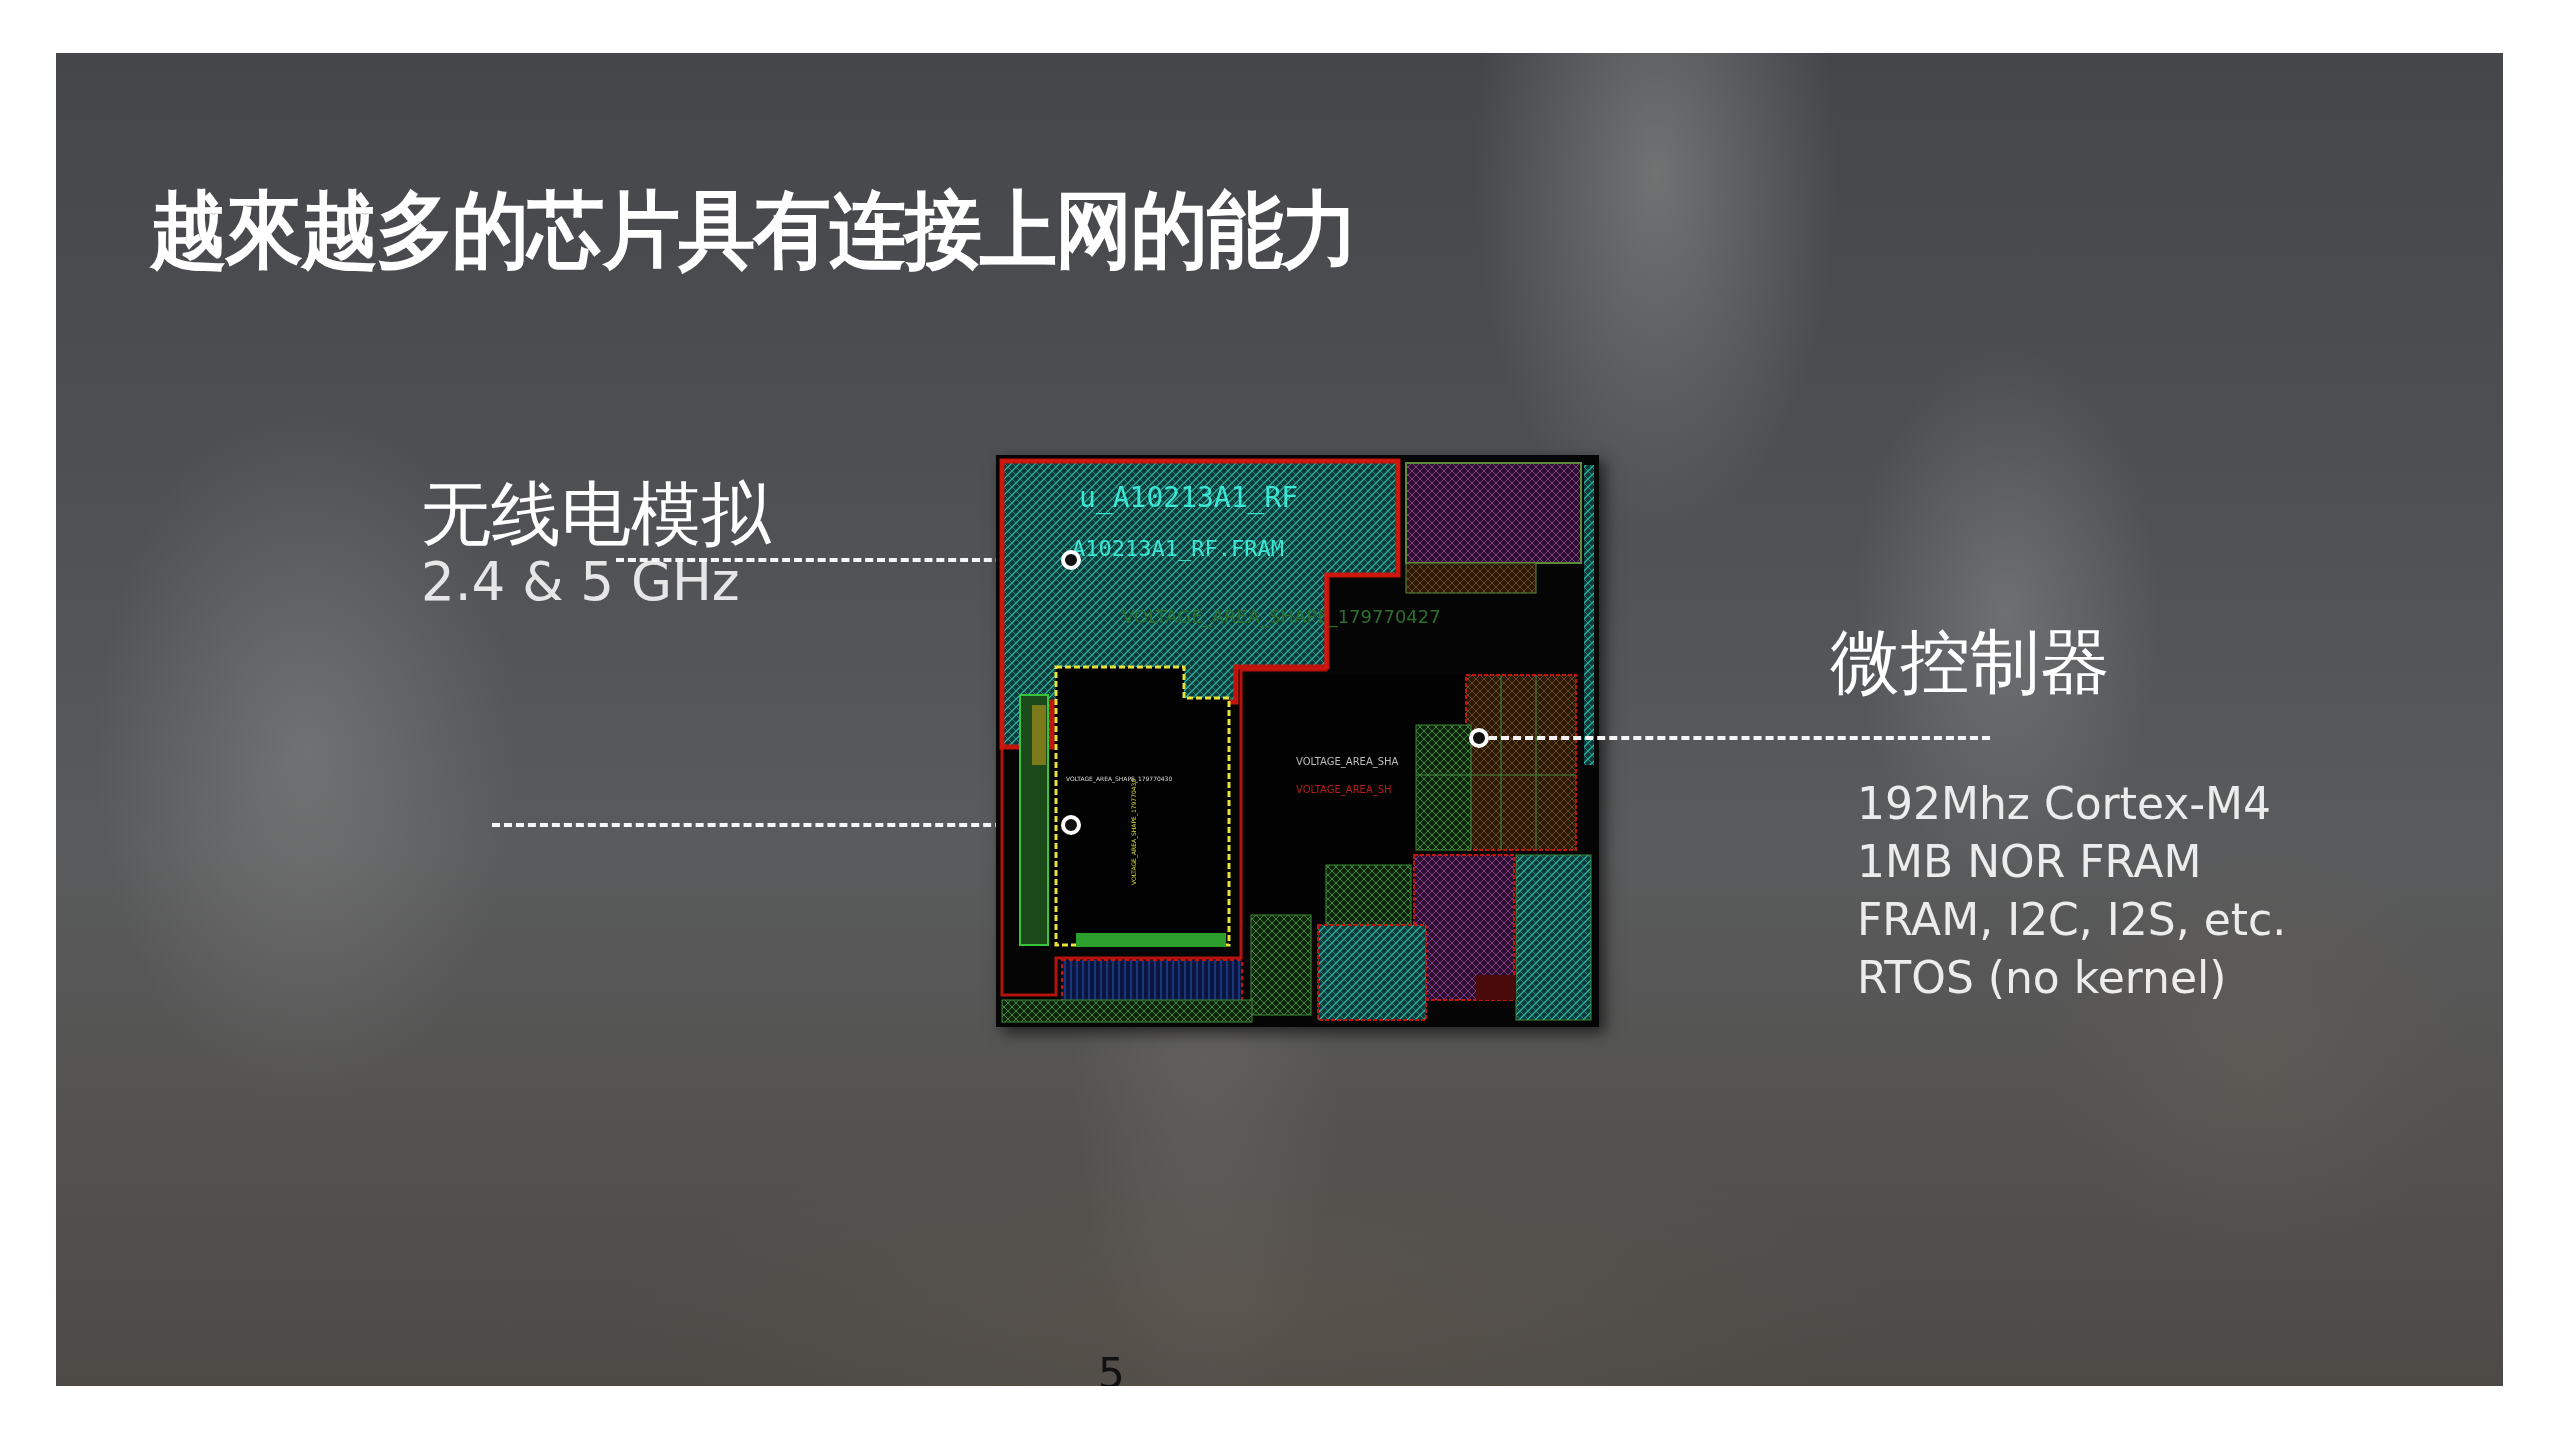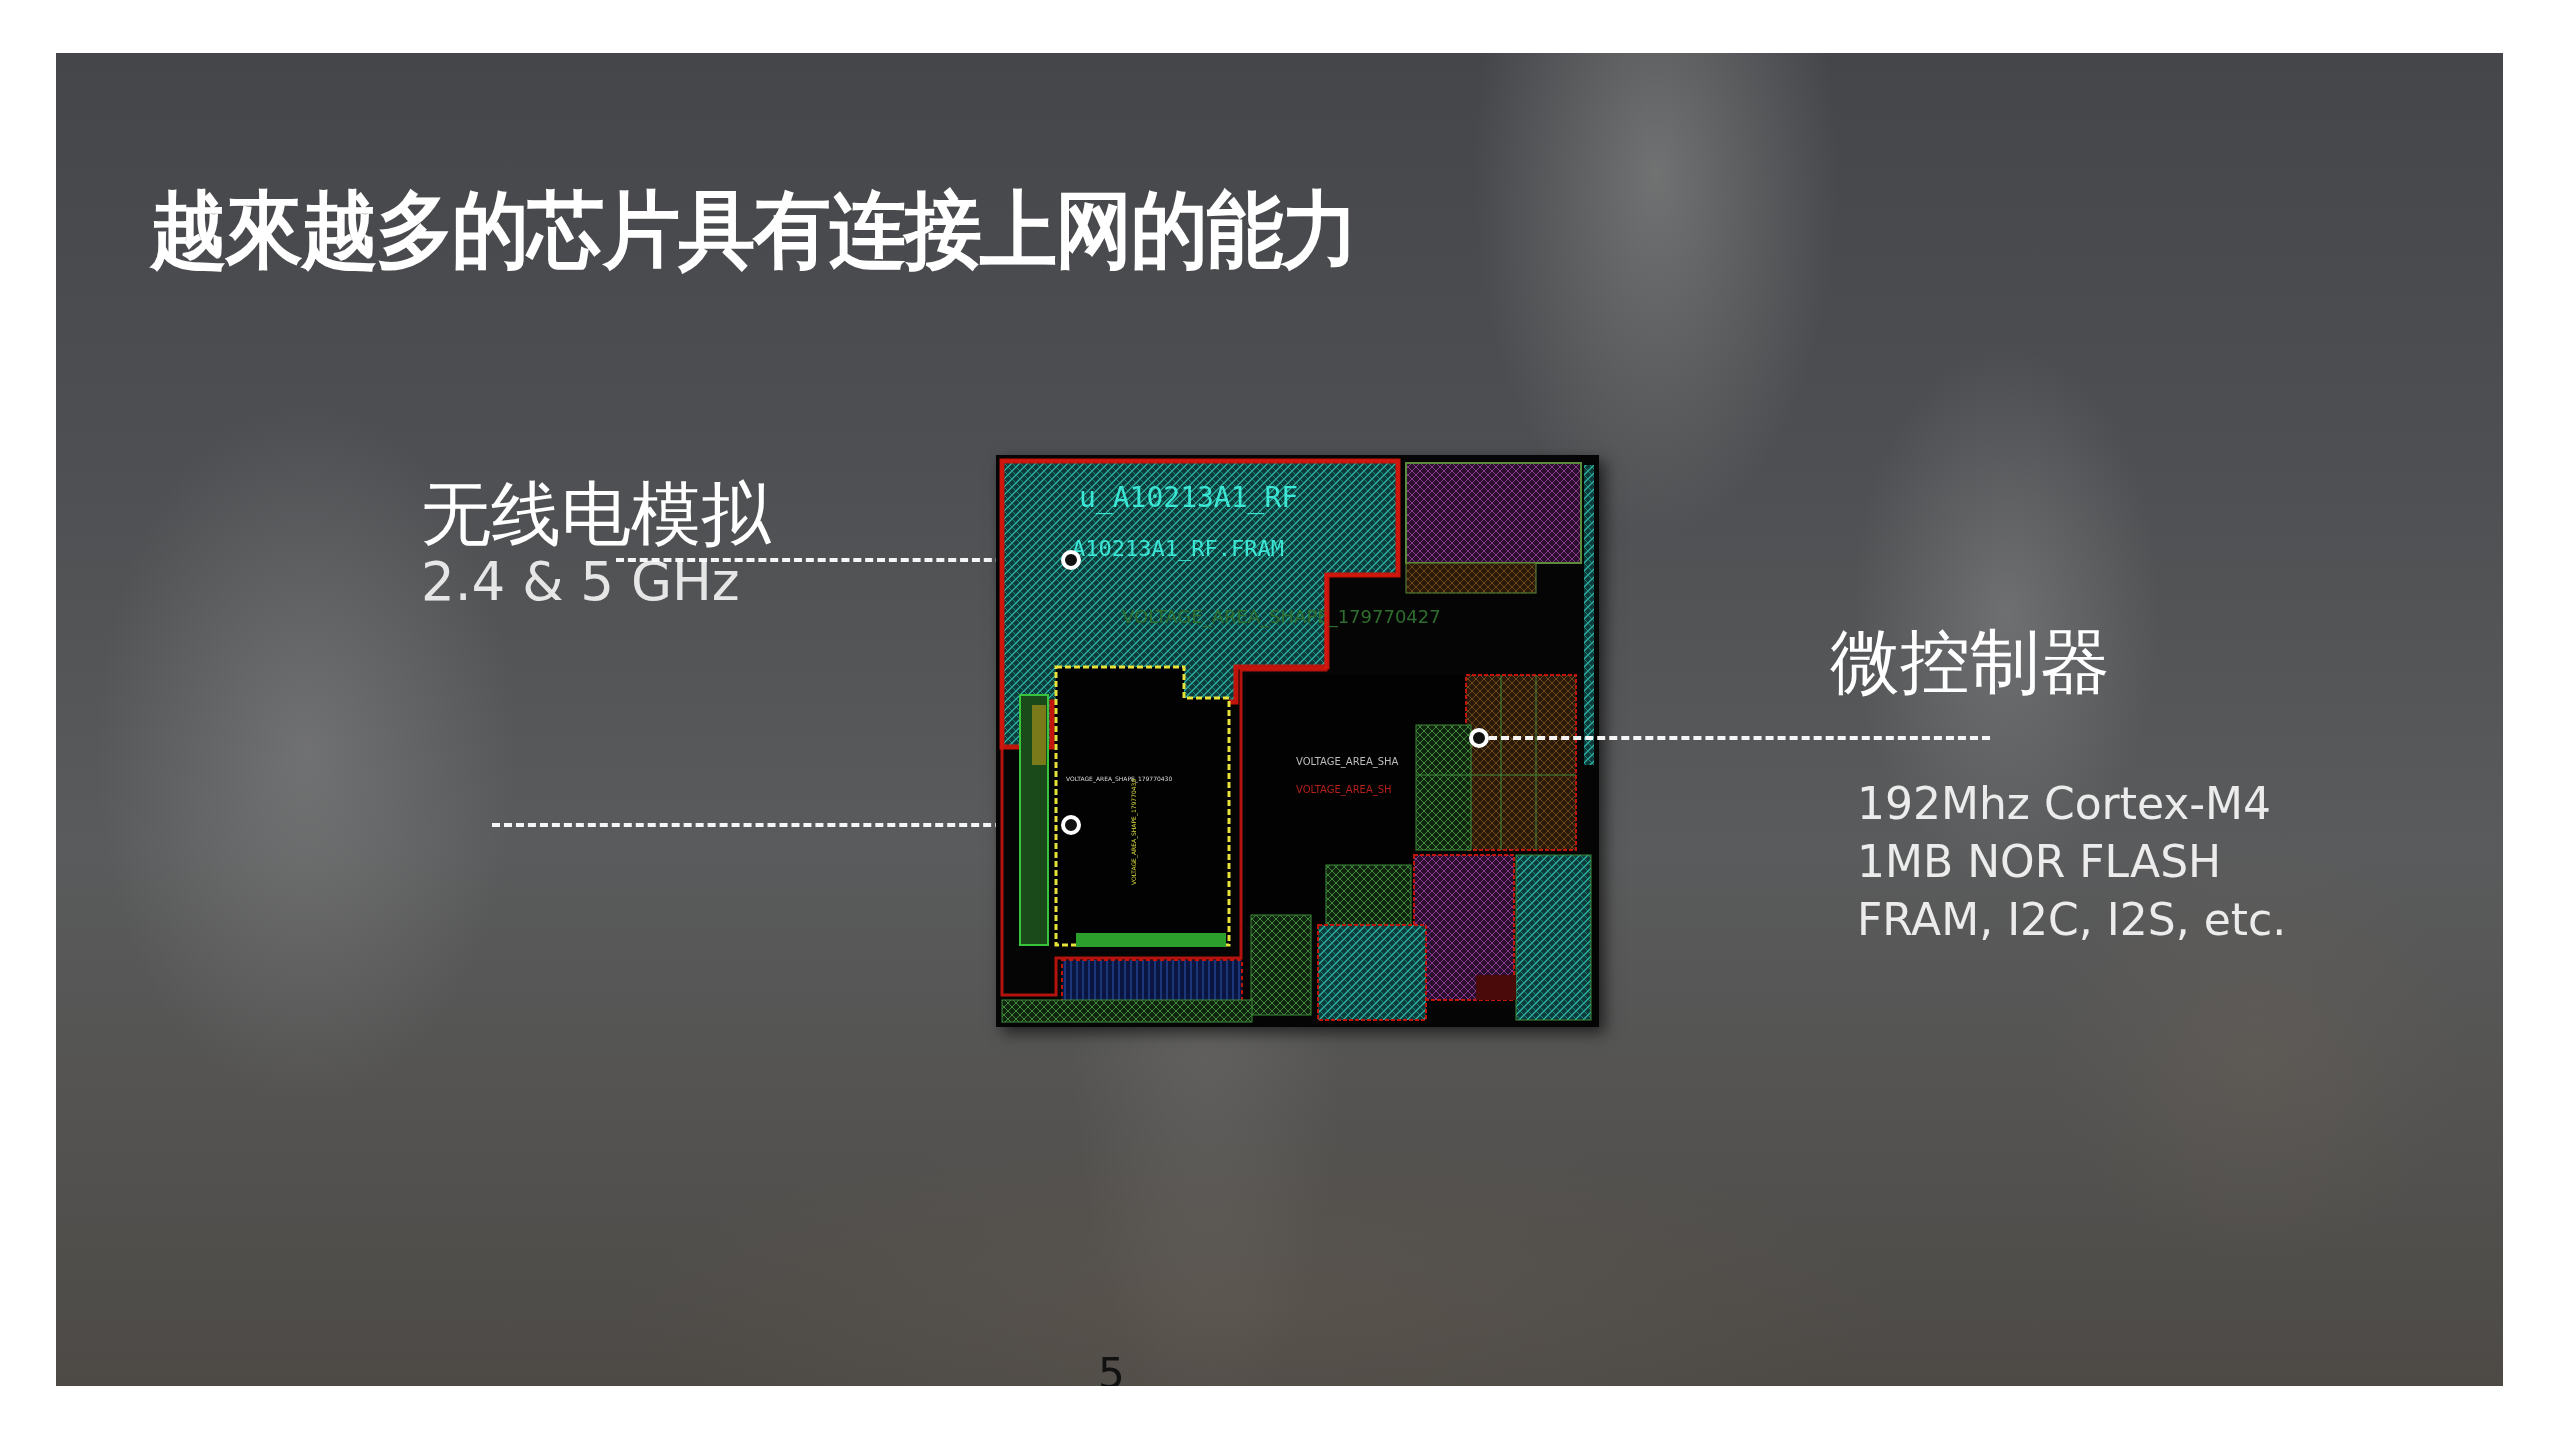--- a/index.html
+++ b/index.html
@@ -135,18 +135,19 @@
   <div class="dot" style="left:1005px; top:497px;"></div>
   <div class="dot" style="left:1005px; top:762px;"></div>
   <div class="dot" style="left:1413px; top:675px;"></div>
 
   <div class="dash-line" style="left:1433px; top:683px; width:501px;"></div>
   <div class="label-block" style="left:1774px; top:574px;">
     <div class="label-heading">微控制器</div>
   </div>
   <ul class="spec-list">
     <li>192Mhz Cortex-M4</li>
-    <li>1MB NOR FLASH</li>
+    <li>1MB NOR FRAM</li>
     <li>FRAM, I2C, I2S, etc.</li>
+    <li>RTOS (no kernel)</li>
   </ul>
 
   <div class="page-num">5</div>
 </div>
 
 </body></html>

